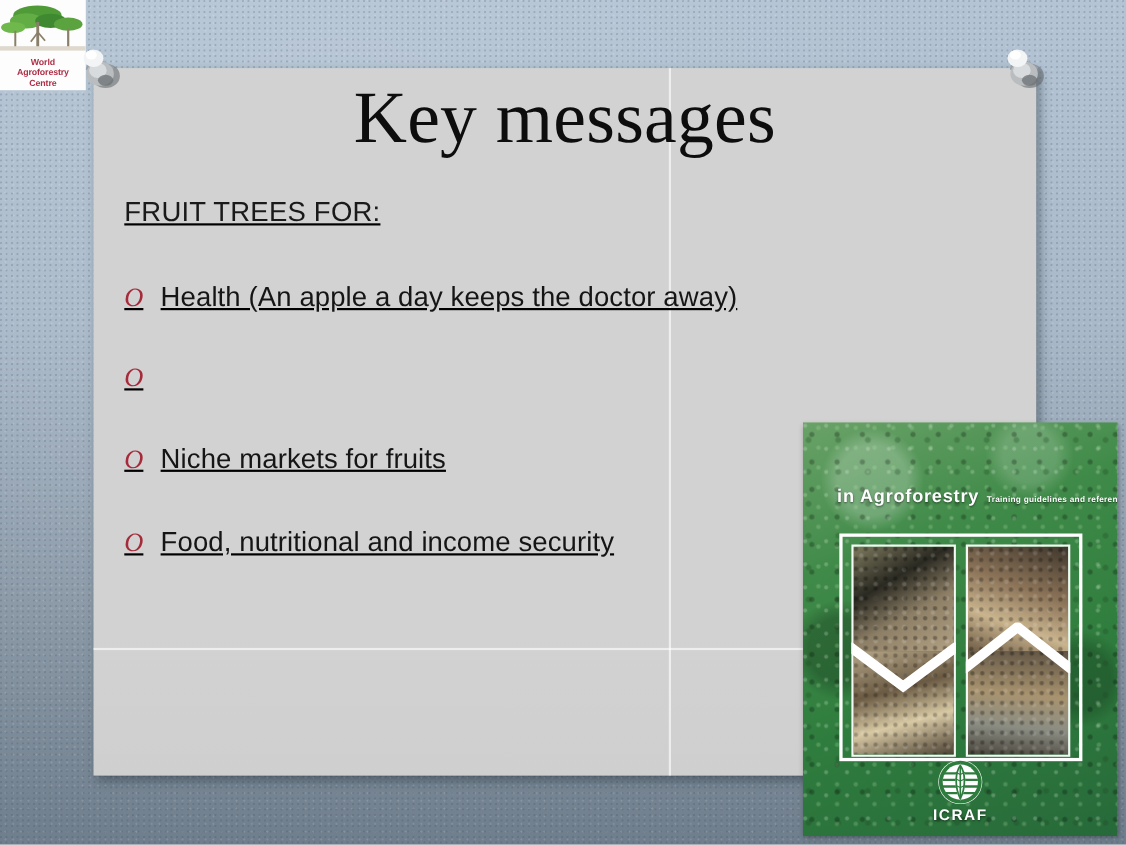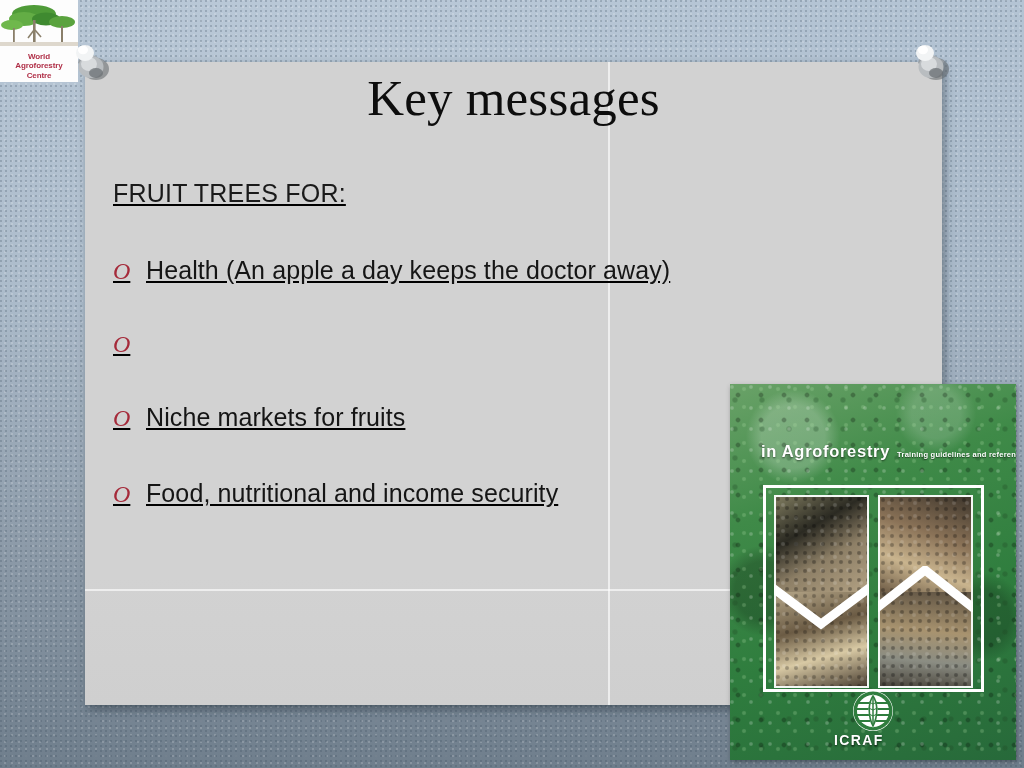--- a/index.html
+++ b/index.html
@@ -60,21 +60,21 @@
     background: rgba(255,255,255,0.62);
   }
 
   #slide-title {
     position: absolute;
     left: 0;
     right: 0;
     top: 10px;
     text-align: center;
     font-family: "Liberation Serif", "DejaVu Serif", serif;
-    font-size: 51px;
+    font-size: 67px;
     line-height: 1.05;
     color: #0d0d0d;
     letter-spacing: 0.2px;
     white-space: nowrap;
   }
 
   #body-block {
     position: absolute;
     left: 28px;
     top: 117px;
@@ -243,20 +243,21 @@
   #chev-left  { left: 8px;   top: 96px;  width: 95px; }
   #chev-right { left: 112px; top: 78px;  width: 95px; }
 
   
   #icraf-logo {
     position: absolute;
     left: 50%;
     transform: translateX(-50%);
     bottom: 12px;
     width: 78px;
+    text-align: center;
     color: #ffffff;
   }
   #icraf-mark {
     width: 40px;
     height: 40px;
     margin: 0 auto;
     border-radius: 50%;
     background: #ffffff;
     position: relative;
     overflow: hidden;

